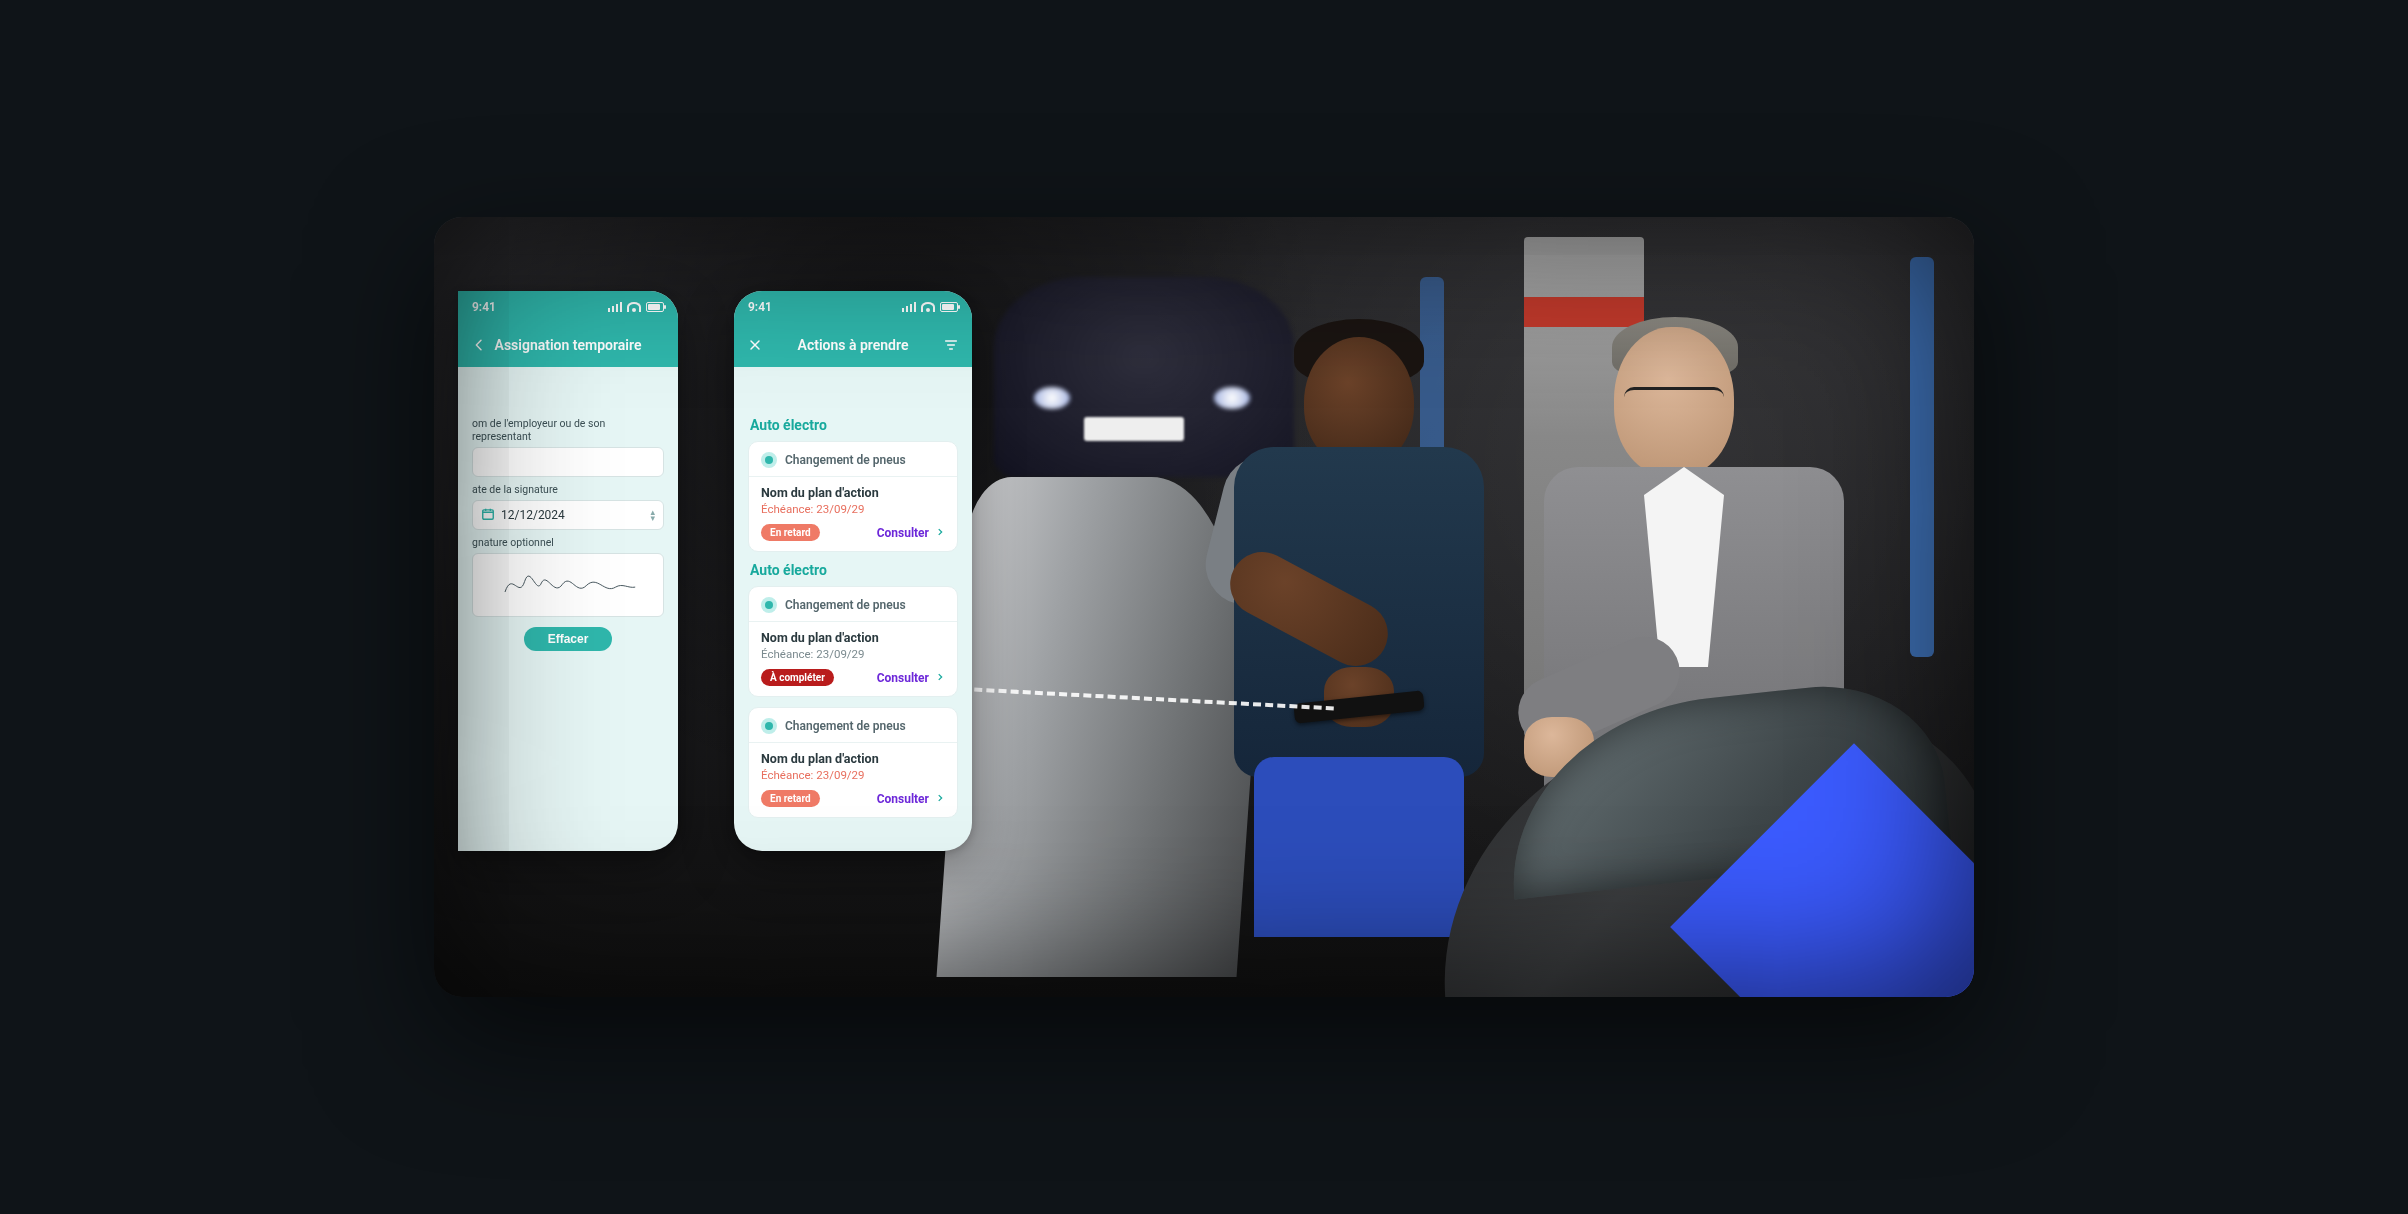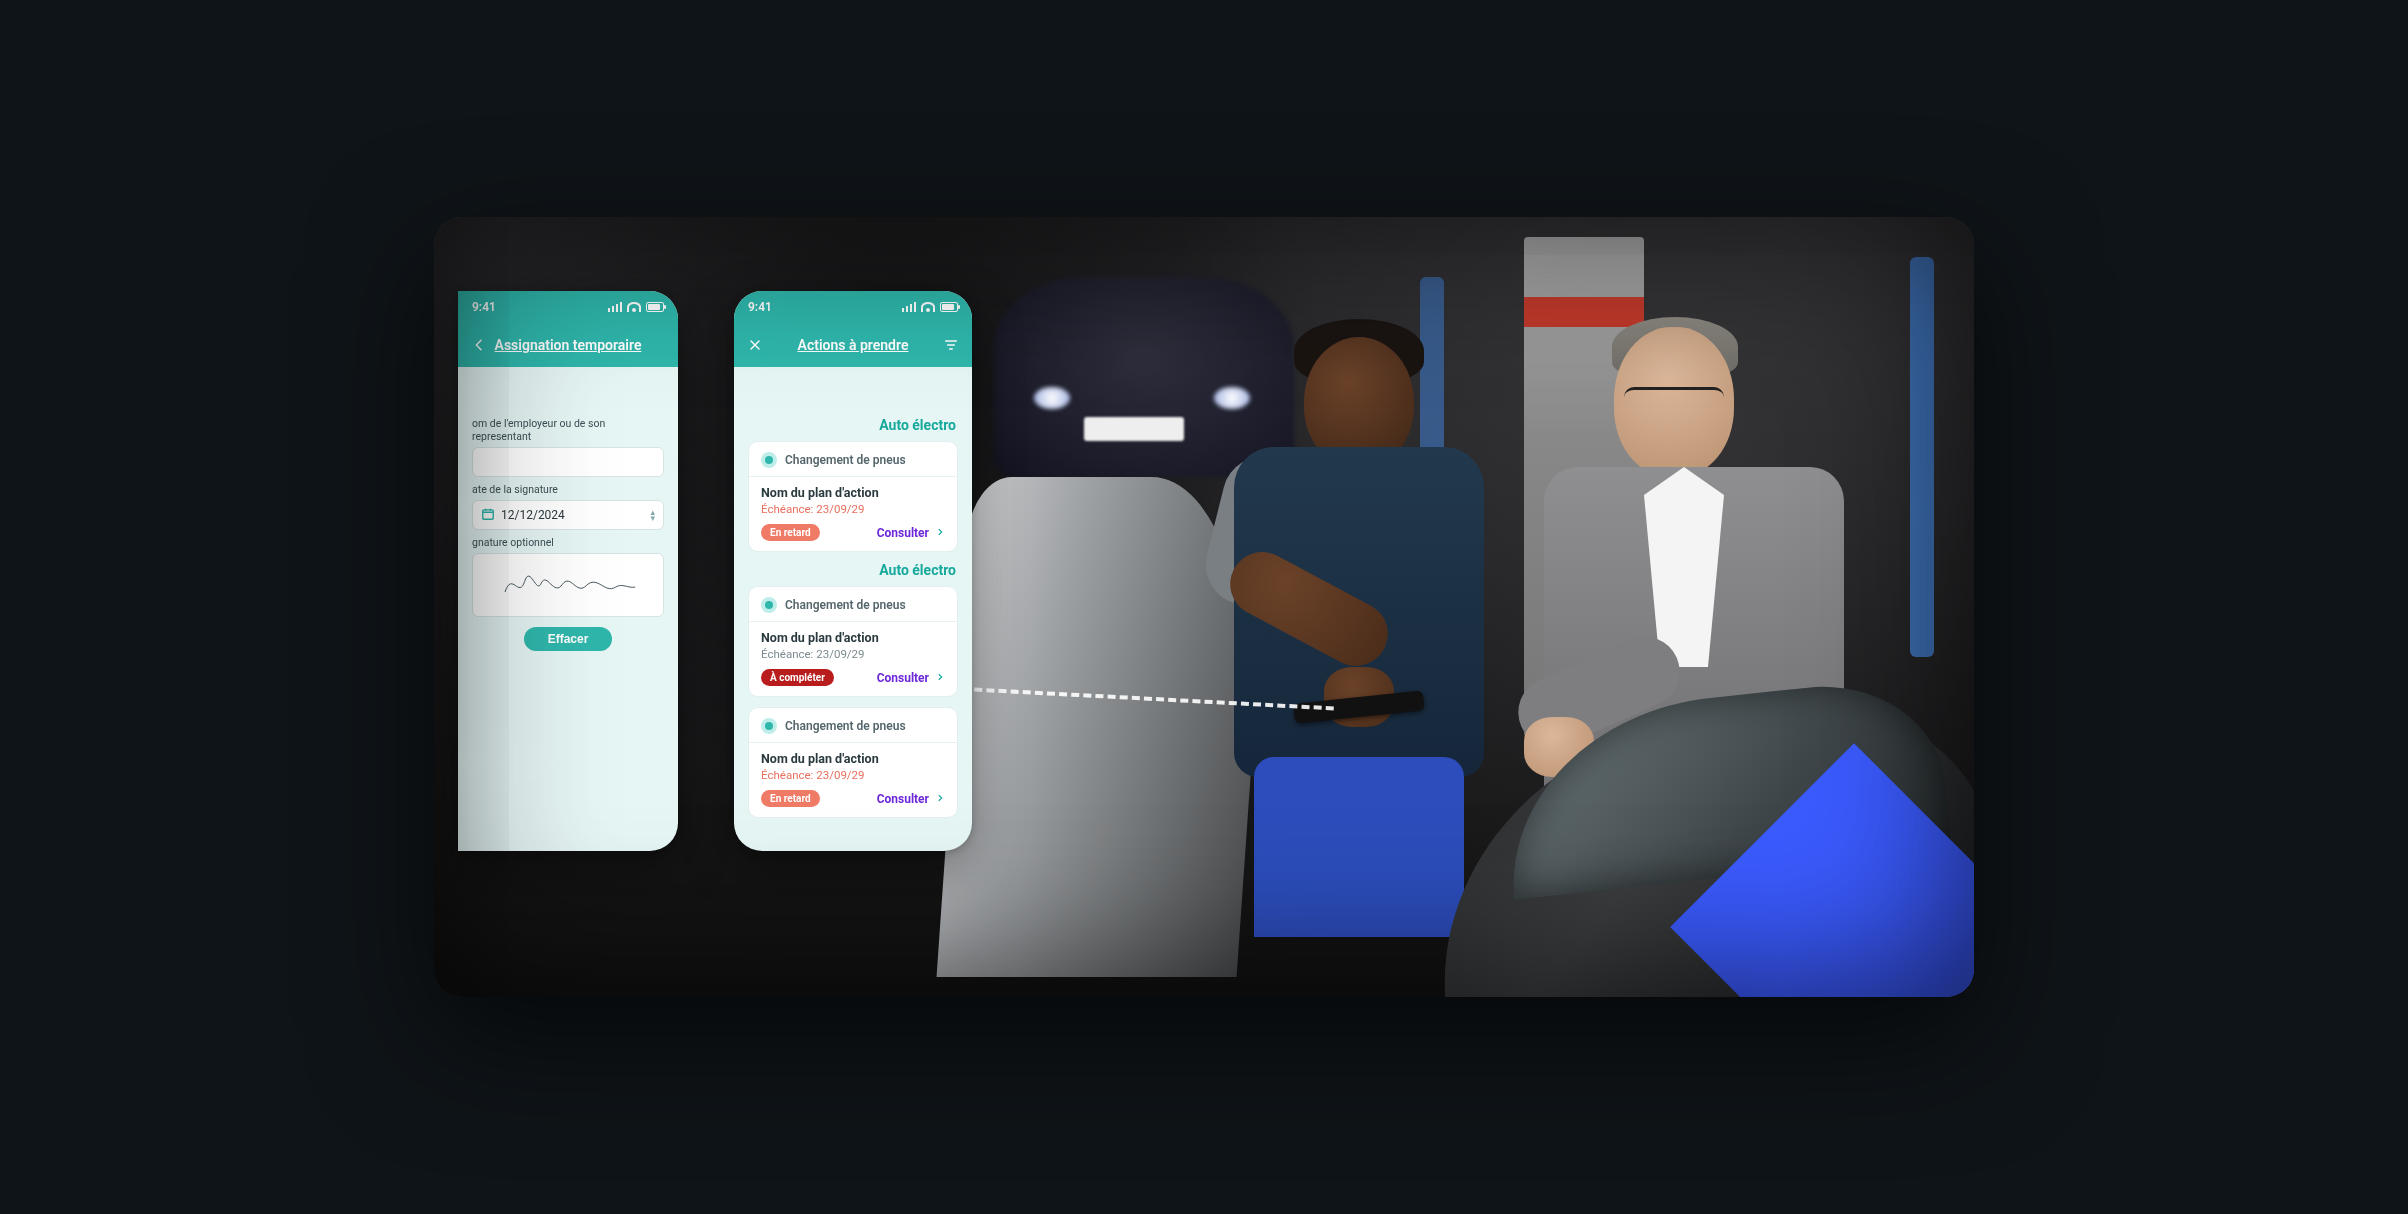--- a/index.html
+++ b/index.html
@@ -157,21 +157,21 @@
   .wifi::after{content:"";position:absolute;left:3px;top:4px;width:4px;height:4px;background:#fff;border-radius:50%;}
   .bat { width:18px; height:10px; border:1.5px solid #fff; border-radius:2px; position:relative;}
   .bat::before{content:"";position:absolute;left:1px;top:1px;bottom:1px;width:12px;background:#fff;border-radius:1px;}
   .bat::after{content:"";position:absolute;right:-3px;top:2px;width:2px;height:4px;background:#fff;border-radius:1px;}
 
   .appbar {
     height: 44px; background:#2fb7ac; color:#fff;
     display:flex; align-items:center; justify-content:space-between;
     padding: 0 12px; font-weight:600; font-size:14px;
   }
-  .appbar .title{ flex:1; text-align:center; padding: 0 6px; white-space:nowrap; overflow:hidden; text-overflow:ellipsis;text-decoration:underline;}
+  .appbar .title{ flex:1; text-align:center; padding: 0 6px; white-space:nowrap; overflow:hidden; text-overflow:ellipsis;}
   .ico { width:18px; height:18px; display:flex; align-items:center; justify-content:center; }
   .ico svg { width:16px; height:16px; stroke:#fff; fill:none; stroke-width:2.2; stroke-linecap:round; stroke-linejoin:round;}
 
   .screen-body { padding: 12px 14px 16px; margin-top: 32px; }
 
   
   .form-label { font-size: 10.5px; color:#3c5055; margin-top:6px; margin-bottom:4px; display:block; }
   .text-input, .date-input {
     width:100%; background:#fff; border:1px solid #d6e3e3; border-radius:6px;
     height:30px; padding:0 8px; font-size:12px; color:#2b3a3f;
@@ -186,21 +186,21 @@
   }
   .sig-box svg { width: 140px; height: 40px; stroke:#45555c; stroke-width:1.4; fill:none; }
   .btn-pill {
     display:inline-flex; align-items:center; justify-content:center;
     background:#2fb7ac; color:#fff; font-weight:600; font-size:12px;
     border-radius:999px; padding:5px 24px; border:none; cursor:pointer;
   }
   .center { text-align:center; margin-top:10px;}
 
   
-  .section-title { color:#18a99d; font-weight:700; font-size:14px; margin: 6px 2px 8px; text-align: right; }
+  .section-title { color:#18a99d; font-weight:700; font-size:14px; margin: 6px 2px 8px; }
   .card {
     background:#fff; border:1px solid #e3efef; border-radius:10px;
     padding:10px 12px 10px; margin-bottom:10px;
   }
   .card .row1 { display:flex; align-items:center; gap:8px; font-size:12px; color:#54666c; font-weight:600;}
   .dot {
     width:16px;height:16px;border-radius:50%;
     background:#bfeeea; display:flex;align-items:center;justify-content:center;
   }
   .dot::after{content:"";width:8px;height:8px;border-radius:50%;background:#2fb7ac;}

